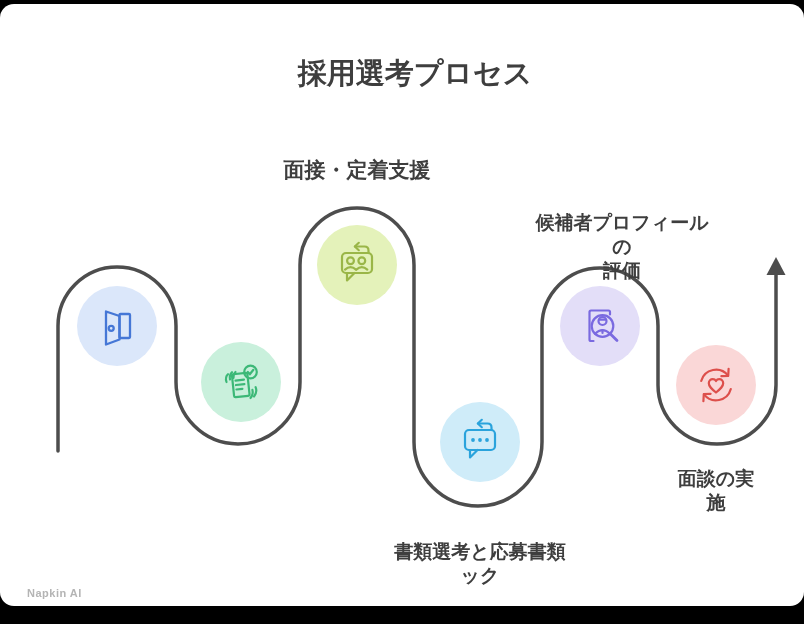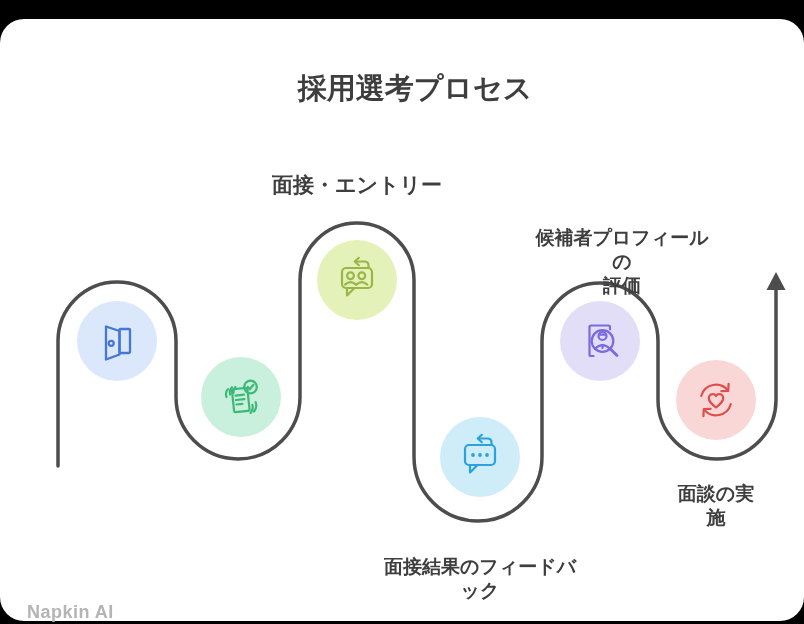--- a/index.html
+++ b/index.html
@@ -1,27 +1,27 @@
 <!DOCTYPE html>
 <html><head>
 <meta charset="utf-8">
 <style>
   html,body{margin:0;padding:0;background:#000;}
   body{font-family:"Liberation Sans","DejaVu Sans",sans-serif;}
   .stage{position:relative;width:804px;height:624px;background:#000;overflow:hidden;}
-  .canvas{position:absolute;left:0;top:19px;width:804px;height:602px;background:#ffffff;border-radius:24px;}
+  .canvas{position:absolute;left:0;top:4px;width:804px;height:602px;background:#ffffff;border-radius:14px;}
   .flow-svg{position:absolute;left:0;top:0;width:804px;height:624px;}
   .circle{position:absolute;width:80px;height:80px;border-radius:50%;display:flex;align-items:center;justify-content:center;}
   .circle svg{display:block;}
   .lbl{position:absolute;transform:translateX(-50%);text-align:center;color:#3e3e3e;
        font-weight:700;font-size:19px;line-height:1.25;white-space:pre-line;}
   .title{position:absolute;left:415px;top:50px;transform:translateX(-50%);
          font-size:29px;font-weight:700;color:#3e3e3e;white-space:nowrap;}
   .step3-lbl{font-size:21px;}
-  .watermark{position:absolute;left:27px;top:583px;font-size:18px;font-weight:600;
+  .watermark{position:absolute;left:27px;top:583px;font-size:11px;font-weight:600;
              color:#b4b4b4;letter-spacing:.5px;}
 </style>
 </head>
 <body>
 
 <div class="stage">
   <div class="canvas">
 
     <svg class="flow-svg" viewBox="0 0 804 624">
       <path d="M58 447 L58 322
@@ -65,34 +65,34 @@
         <rect x="9" y="12" width="30" height="20" rx="4"></rect>
         <path d="M14 32 L14 39.5 L21.5 32"></path>
         <path d="M35.5 12 V9.5 Q35.5 5.5 31.5 5.5 L22 5.5"></path>
         <path d="M25.8 1.8 L21.8 5.5 L25.8 9.2"></path>
         <circle cx="17.5" cy="19.8" r="3.4"></circle>
         <circle cx="28.8" cy="19.8" r="3.4"></circle>
         <path d="M12 28.6 Q17.5 23.8 23 28.6"></path>
         <path d="M23.3 28.6 Q28.8 23.8 34.3 28.6"></path>
       </svg>
     </div>
-    <div class="lbl step3-lbl" style="left:357px;top:153px;">面接・エントリー</div>
+    <div class="lbl step3-lbl" style="left:357px;top:153px;">面接・定着支援</div>
 
     <div class="circle" style="left: 440px; top: 398px; background: rgb(207, 236, 249); color: rgb(42, 163, 220);">
       <svg width="48" height="48" viewBox="0 0 48 48" fill="none" stroke="currentColor" stroke-width="2.2" stroke-linecap="round" stroke-linejoin="round">
         <rect x="9" y="12" width="30" height="20" rx="4"></rect>
         <path d="M14 32 L14 39.5 L21.5 32"></path>
         <path d="M35.5 12 V9.5 Q35.5 5.5 31.5 5.5 L22 5.5"></path>
         <path d="M25.8 1.8 L21.8 5.5 L25.8 9.2"></path>
         <circle cx="17" cy="22" r="1.9" fill="currentColor" stroke="none"></circle>
         <circle cx="24" cy="22" r="1.9" fill="currentColor" stroke="none"></circle>
         <circle cx="31" cy="22" r="1.9" fill="currentColor" stroke="none"></circle>
       </svg>
     </div>
-    <div class="lbl" style="left:480px;top:536px;">面接結果のフィードバ
+    <div class="lbl" style="left:480px;top:536px;">書類選考と応募書類
 ック</div>
 
     <div class="circle" style="left: 560px; top: 282px; background: rgb(227, 222, 248); color: rgb(122, 106, 224);">
       <svg width="48" height="48" viewBox="0 0 48 48" fill="none" stroke="currentColor" stroke-width="2.2" stroke-linecap="round" stroke-linejoin="round">
         <path d="M18 8.5 H32.5 Q34 8.5 34 10 V12.5 M13.5 14 V37.5 Q13.5 39 15 39 H17.5 M13.5 14 V10 Q13.5 8.5 15 8.5 H18"></path>
         <circle cx="26.5" cy="24" r="10.8"></circle>
         <path d="M34.2 31.7 L41 38.5" stroke-width="2.8"></path>
         <circle cx="26.5" cy="19" r="4"></circle>
         <path d="M23.2 17.6 L29.8 17.6"></path>
         <path d="M19 31.8 Q26.5 24.6 34 31.8"></path>

